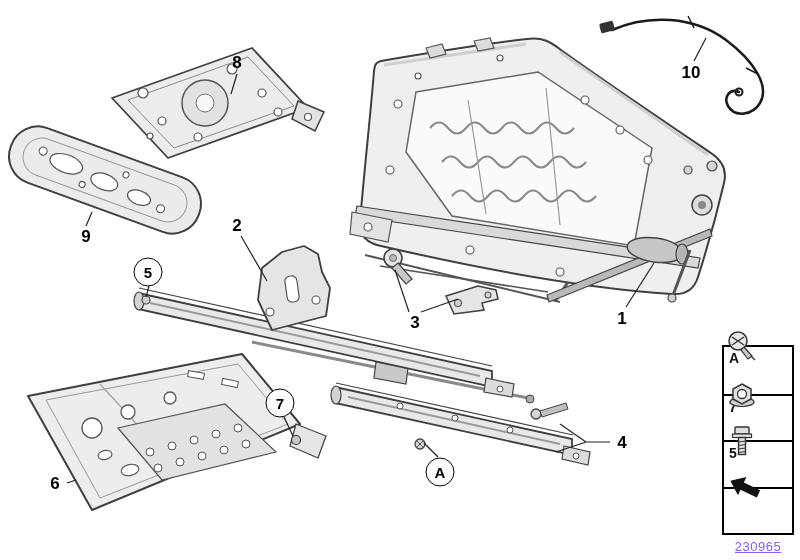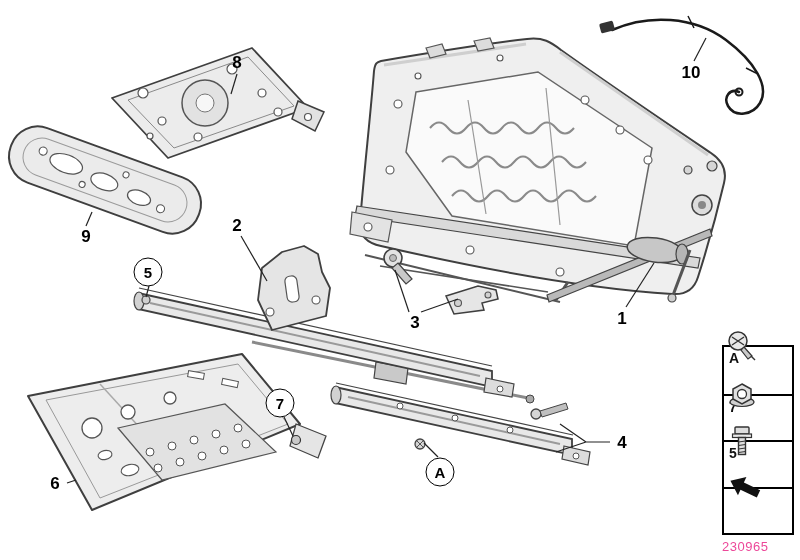--- a/index.html
+++ b/index.html
@@ -23,22 +23,22 @@
     border:2px solid #000;background:#fff;box-sizing:border-box;
     display:grid;grid-template-rows:repeat(4,1fr);
   }
   .legend-cell{position:relative;border-top:2px solid #000;}
   .legend-cell:first-child{border-top:none;}
   .legend-label{
     position:absolute;left:5px;top:3px;font-weight:bold;font-size:14px;
   }
   .legend-icon{position:absolute;right:6px;top:50%;transform:translateY(-50%);}
   .doc-number{
-    position:absolute;left:722px;top:539px;width:72px;
-    font-size:13px;letter-spacing:.5px;color:#ec4899;
+    position:absolute;left:722px;top:539px;width:72px;text-align:center;
+    font-size:13px;letter-spacing:.5px;color:#8b5cf6;text-decoration:underline;
   }
 </style>
 </head>
 <body>
 
 <div class="stage">
 
   <svg width="800" height="560" viewBox="0 0 800 560">
 
     <g transform="translate(105,180) rotate(20)">

